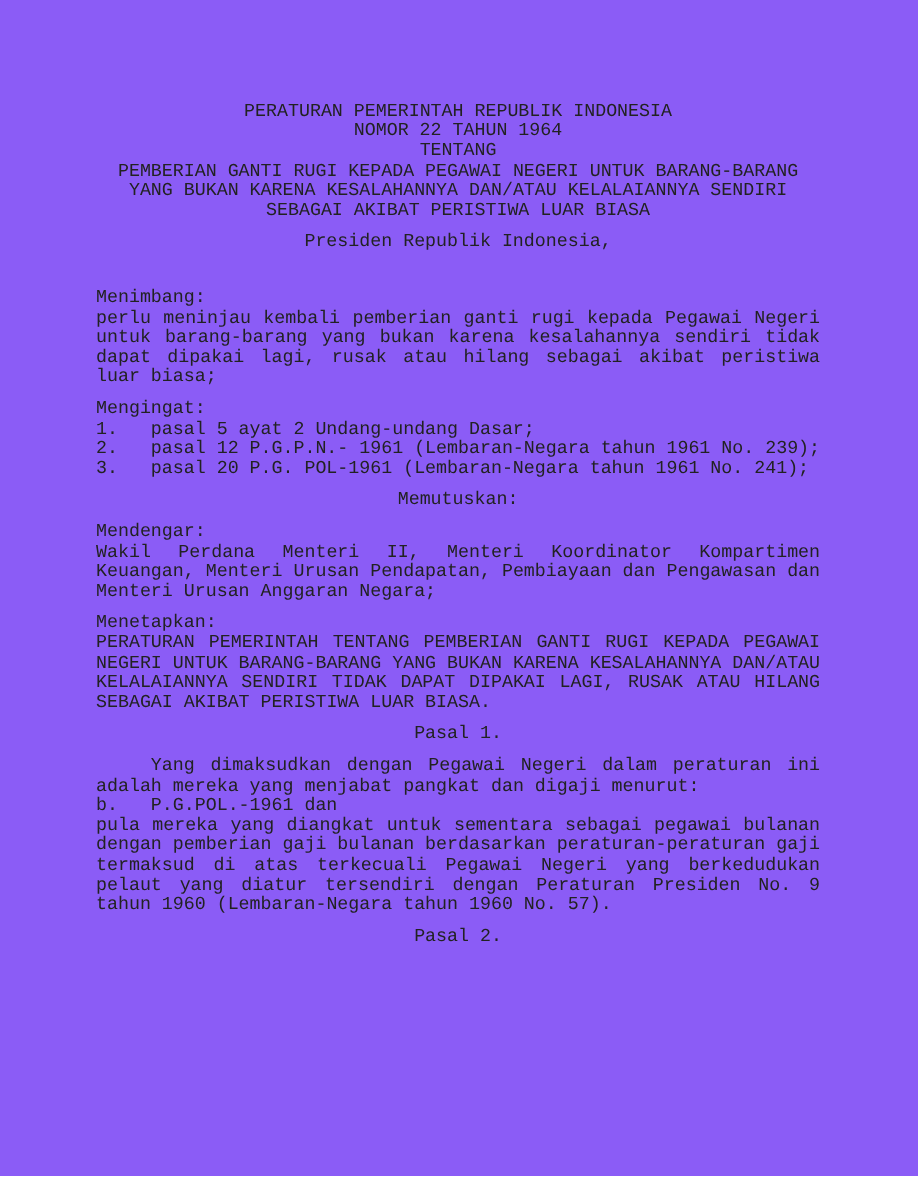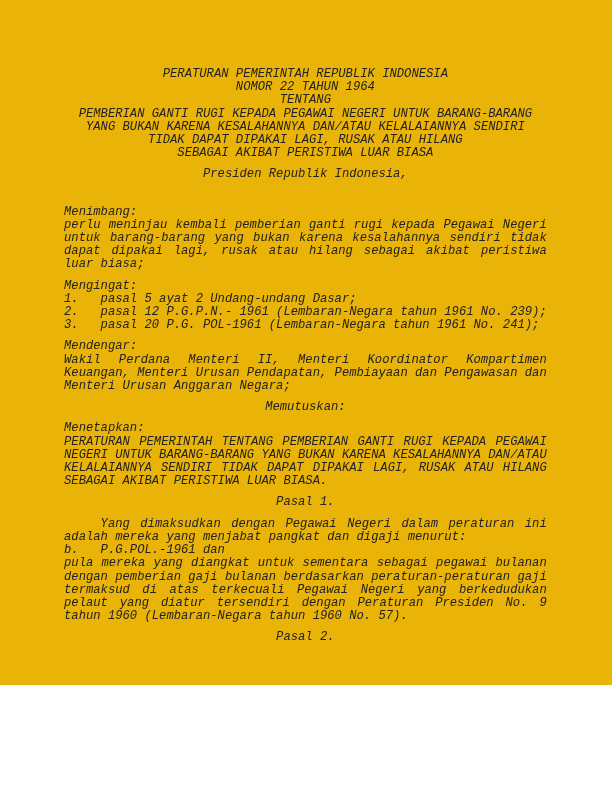--- a/index.html
+++ b/index.html
@@ -3,24 +3,23 @@
 <meta charset="utf-8">
 <style>
   html, body {
     margin: 0;
     padding: 0;
     background: #ffffff;
   }
   .page {
     position: relative;
     width: 612px;
-    height: 685px;
-    background: #eab308;
+    height: 784px;
+    background: #8b5cf6;
     overflow: hidden;
-    font-style: italic;
   }
   .doc {
     position: absolute;
     left: 64px;
     top: 68px;
     width: 66ch;
     font-family: "Liberation Mono", "DejaVu Sans Mono", monospace;
     font-size: 12.2px;
     line-height: 13.2px;
     color: #222222;
@@ -50,44 +49,43 @@
 
 <div class="page">
   <div class="doc">
 
     <div class="blk center">
       <div>PERATURAN PEMERINTAH REPUBLIK INDONESIA</div>
       <div>NOMOR 22 TAHUN 1964</div>
       <div>TENTANG</div>
       <div>PEMBERIAN GANTI RUGI KEPADA PEGAWAI NEGERI UNTUK BARANG-BARANG</div>
       <div>YANG BUKAN KARENA KESALAHANNYA DAN/ATAU KELALAIANNYA SENDIRI</div>
-      <div>TIDAK DAPAT DIPAKAI LAGI, RUSAK ATAU HILANG</div>
       <div>SEBAGAI AKIBAT PERISTIWA LUAR BIASA</div>
     </div>
 
     <div class="blk mt-lg center">Presiden Republik Indonesia,</div>
 
     <div class="blk mt-sm">
       <div>Menimbang:</div>
       <div class="just">perlu meninjau kembali pemberian ganti rugi kepada Pegawai Negeri untuk barang-barang yang bukan karena kesalahannya sendiri tidak dapat dipakai lagi, rusak atau hilang sebagai akibat peristiwa luar biasa;</div>
     </div>
 
     <div class="blk">
       <div>Mengingat:</div>
       <div class="li"><span class="no">1.</span><span>pasal 5 ayat 2 Undang-undang Dasar;</span></div>
       <div class="li"><span class="no">2.</span><span>pasal 12 P.G.P.N.- 1961 (Lembaran-Negara tahun 1961 No. 239);</span></div>
       <div class="li"><span class="no">3.</span><span>pasal 20 P.G. POL-1961 (Lembaran-Negara tahun 1961 No. 241);</span></div>
     </div>
 
+    <div class="blk center">Memutuskan:</div>
+
     <div class="blk">
       <div>Mendengar:</div>
       <div class="just">Wakil Perdana Menteri II, Menteri Koordinator Kompartimen Keuangan, Menteri Urusan Pendapatan, Pembiayaan dan Pengawasan dan Menteri Urusan Anggaran Negara;</div>
     </div>
-
-    <div class="blk center">Memutuskan:</div>
 
 
     <div class="blk">
       <div>Menetapkan:</div>
       <div class="just">PERATURAN PEMERINTAH TENTANG PEMBERIAN GANTI RUGI KEPADA PEGAWAI NEGERI UNTUK BARANG-BARANG YANG BUKAN KARENA KESALAHANNYA DAN/ATAU KELALAIANNYA SENDIRI TIDAK DAPAT DIPAKAI LAGI, RUSAK ATAU HILANG SEBAGAI AKIBAT PERISTIWA LUAR BIASA.</div>
     </div>
 
     <div class="blk center">Pasal 1.</div>
 
     <div class="blk mt-lg">

